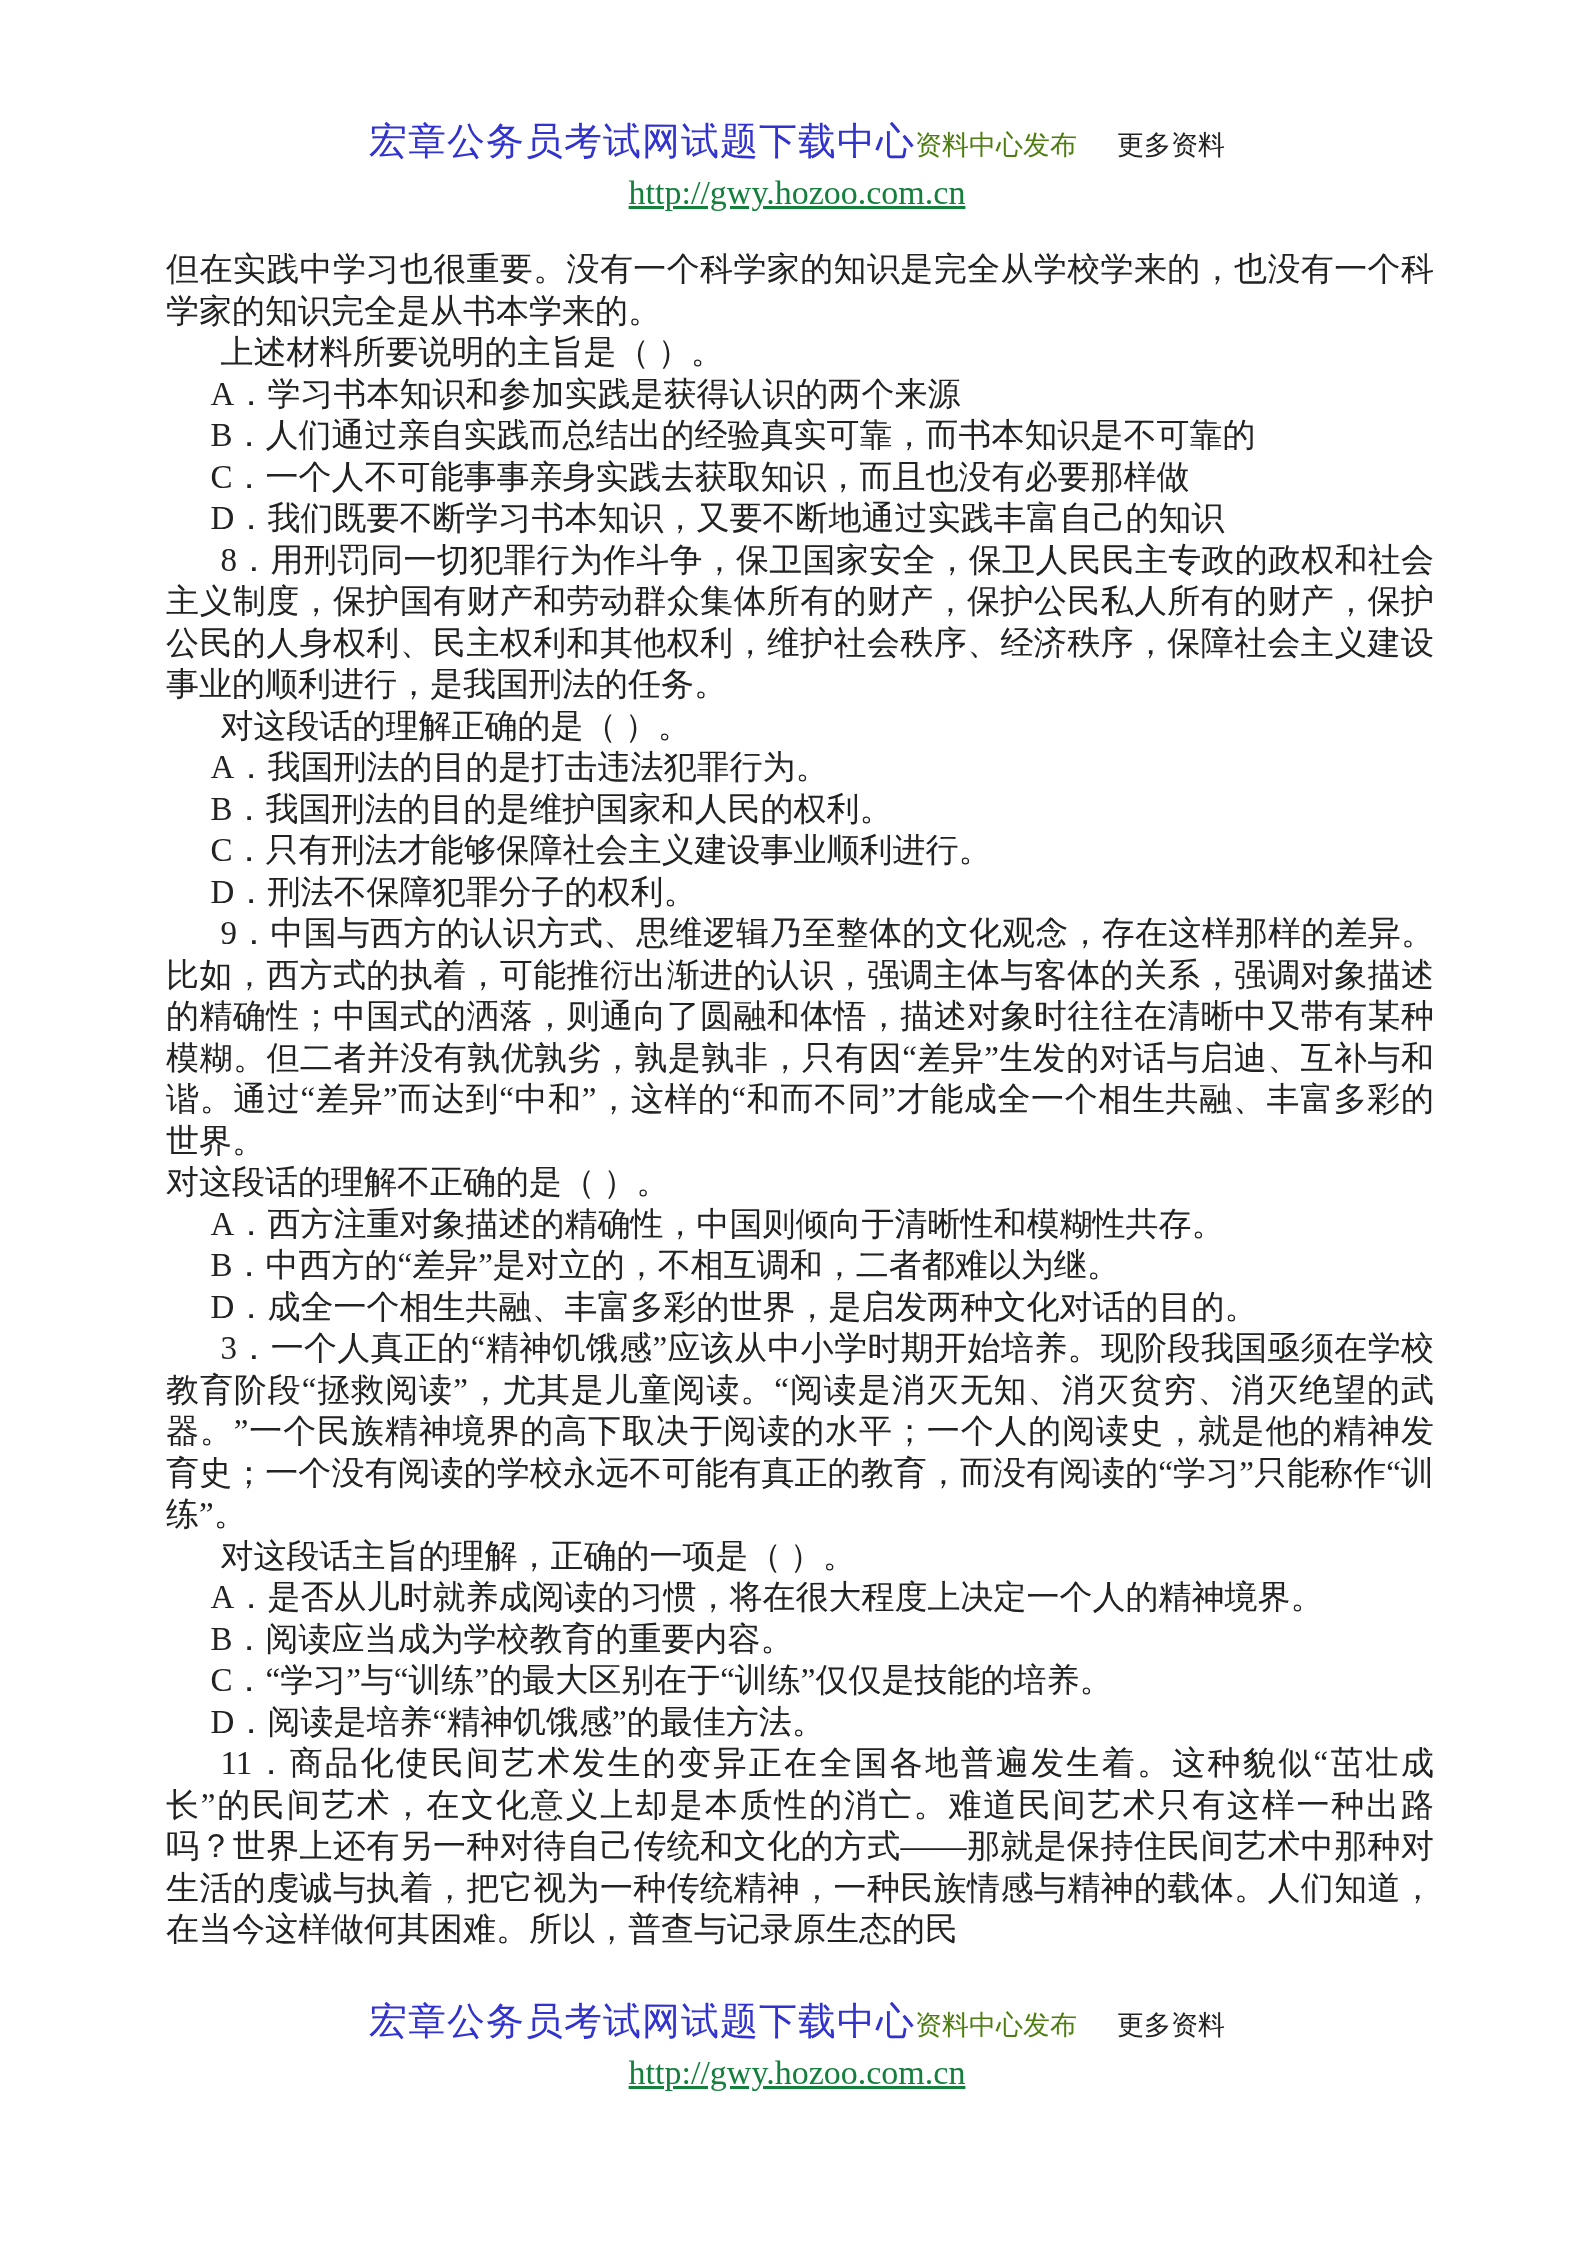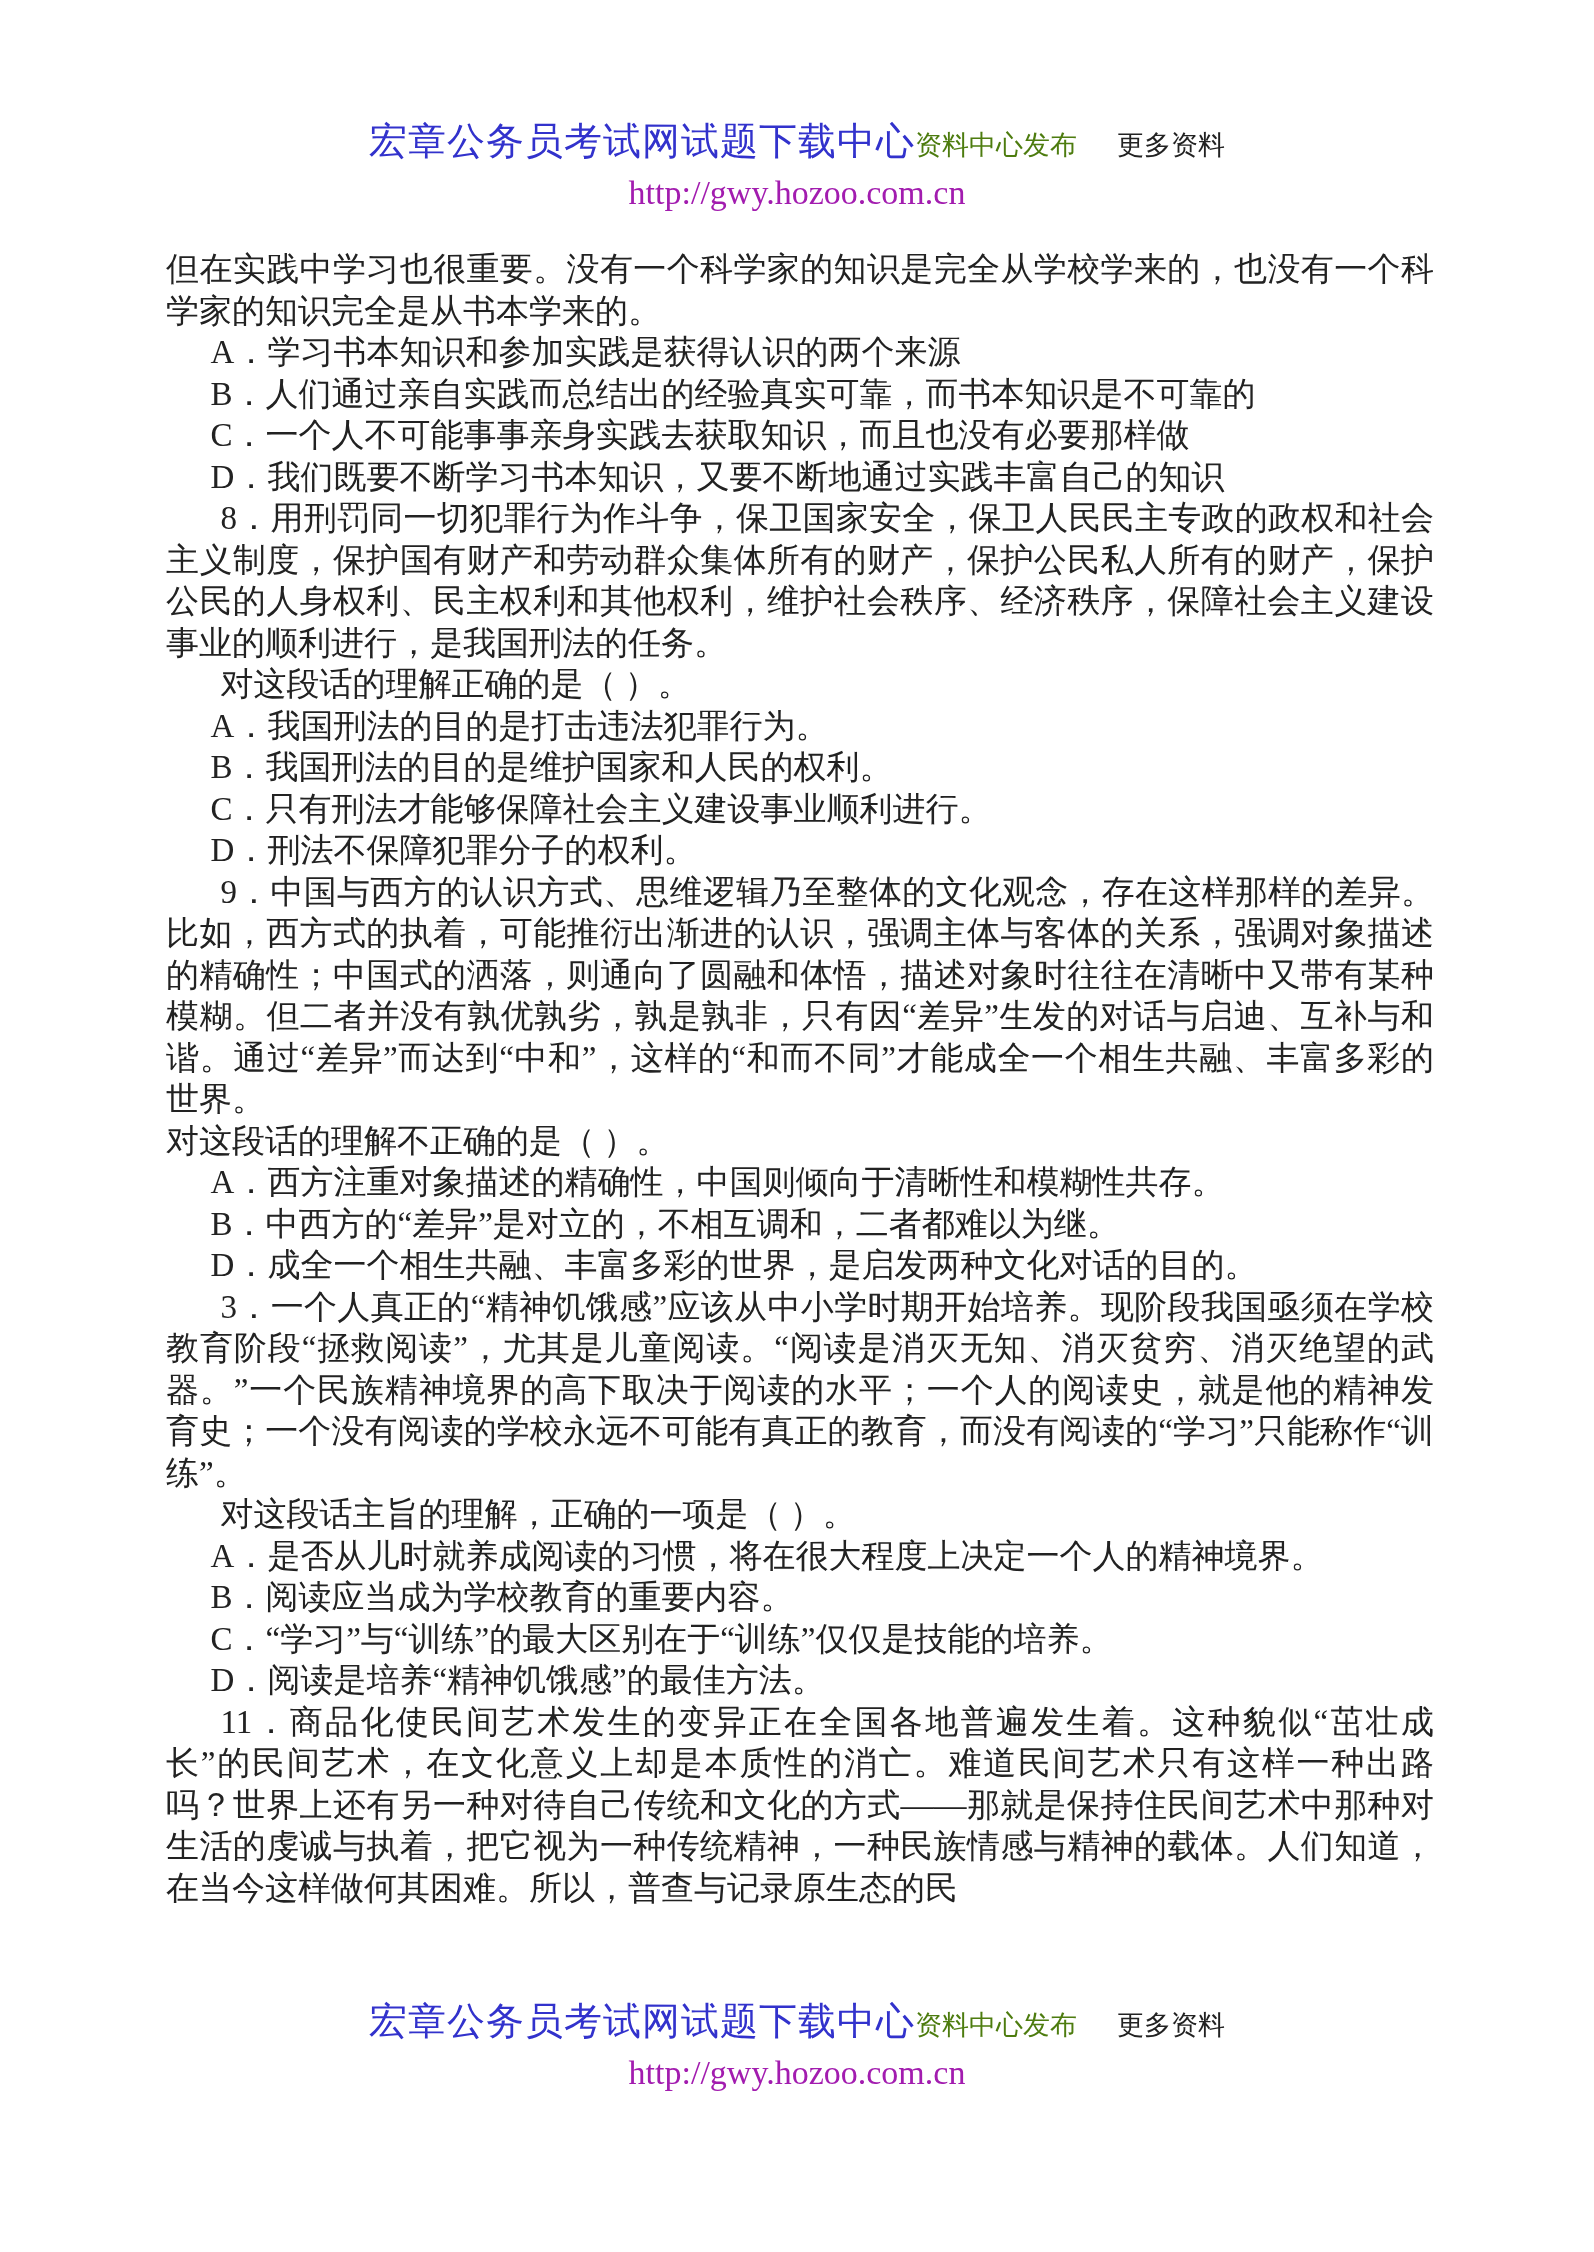--- a/index.html
+++ b/index.html
@@ -32,21 +32,22 @@
     color: #4d7c0f;
   }
   .more {
     font-size: 27px;
     color: #222222;
     margin-left: 40px;
   }
   .url-line { margin-top: 7px; }
   .url {
     font-size: 34px;
-    color: #a21caf;
+    color: #15803d;
+    text-decoration: underline;
     cursor: pointer;
   }
   
   .content {
     position: absolute;
     left: 166px;
     top: 249px;
     width: 1268px;
     font-size: 33px;
     line-height: 41.5px;
@@ -66,20 +67,21 @@
     <div class="banner-line">
       <span class="brand">宏章公务员考试网试题下载中心</span><span class="pub">资料中心发布</span><span class="more">更多资料</span>
     </div>
     <div class="url-line">
       <a class="url">http://gwy.hozoo.com.cn</a>
     </div>
   </div>
 
   <div class="content">
     <p class="noindent">但在实践中学习也很重要。没有一个科学家的知识是完全从学校学来的，也没有一个科学家的知识完全是从书本学来的。</p>
+    <p class="indent">上述材料所要说明的主旨是（ ）。</p>
     <p class="option">A．学习书本知识和参加实践是获得认识的两个来源</p>
     <p class="option">B．人们通过亲自实践而总结出的经验真实可靠，而书本知识是不可靠的</p>
     <p class="option">C．一个人不可能事事亲身实践去获取知识，而且也没有必要那样做</p>
     <p class="option">D．我们既要不断学习书本知识，又要不断地通过实践丰富自己的知识</p>
     <p class="indent">8．用刑罚同一切犯罪行为作斗争，保卫国家安全，保卫人民民主专政的政权和社会主义制度，保护国有财产和劳动群众集体所有的财产，保护公民私人所有的财产，保护公民的人身权利、民主权利和其他权利，维护社会秩序、经济秩序，保障社会主义建设事业的顺利进行，是我国刑法的任务。</p>
     <p class="indent">对这段话的理解正确的是（ ）。</p>
     <p class="option">A．我国刑法的目的是打击违法犯罪行为。</p>
     <p class="option">B．我国刑法的目的是维护国家和人民的权利。</p>
     <p class="option">C．只有刑法才能够保障社会主义建设事业顺利进行。</p>
     <p class="option">D．刑法不保障犯罪分子的权利。</p>

